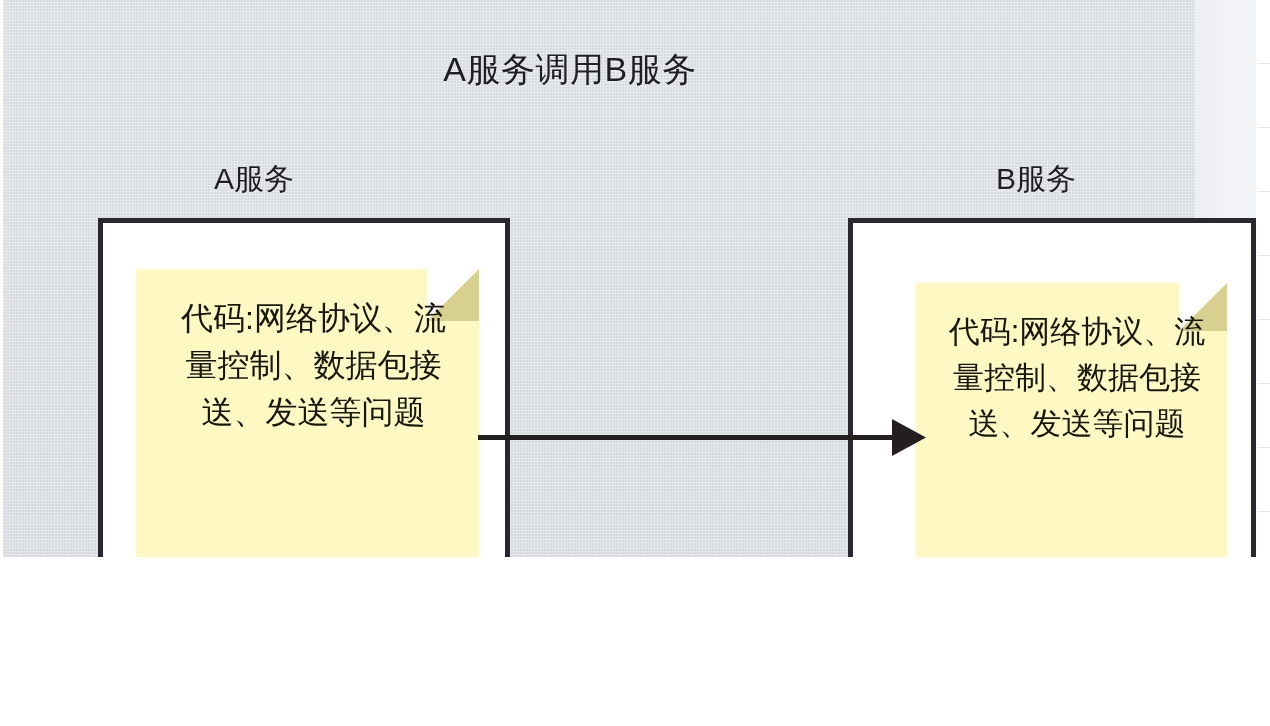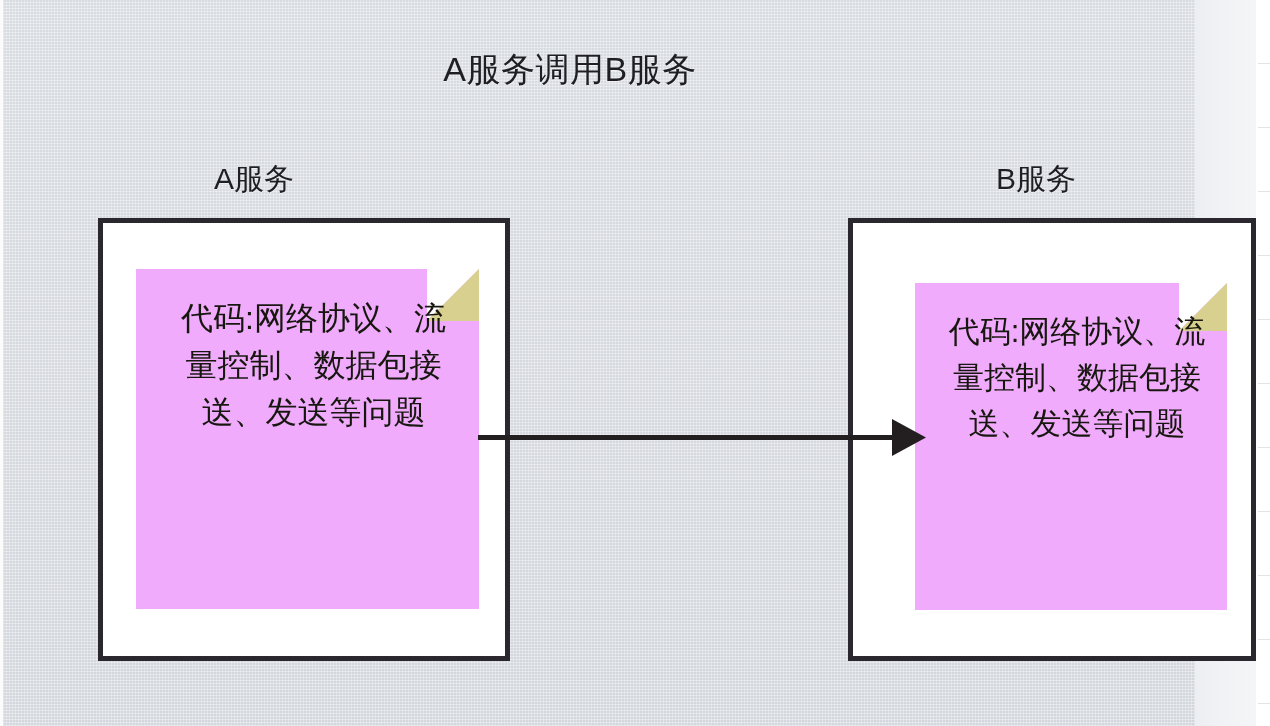--- a/index.html
+++ b/index.html
@@ -10,21 +10,21 @@
   body {
     width: 1270px;
     height: 726px;
     overflow: hidden;
     font-family: "Liberation Sans", "DejaVu Sans", sans-serif;
   }
 
   #canvas {
     position: relative;
     width: 1270px;
-    height: 726px;
+    height: 557px;
     background: #ffffff;
     overflow: hidden;
   }
 
   
   .bg-main {
     position: absolute;
     left: 3px;
     top: 0;
     width: 1192px;
@@ -94,21 +94,21 @@
     background: #ffffff;
     border: 5px solid #2a272f;
   }
   .service-box.a { left: 98px;  top: 218px; width: 412px; height: 443px; }
   .service-box.b { left: 848px; top: 218px; width: 408px; height: 443px; }
 
   
   .sticky-note {
     position: absolute;
     box-sizing: border-box;
-    background: #f0abfc;
+    background: #fef9c3;
     padding: 26px 2px 14px 14px;
   }
   .sticky-note.a { left: 33px; top: 46px; width: 343px; height: 340px; }
   .sticky-note.b { left: 62px; top: 60px; width: 312px; height: 327px; }
 
   .sticky-fold {
     position: absolute;
     right: 0;
     top: 0;
     width: 0;

